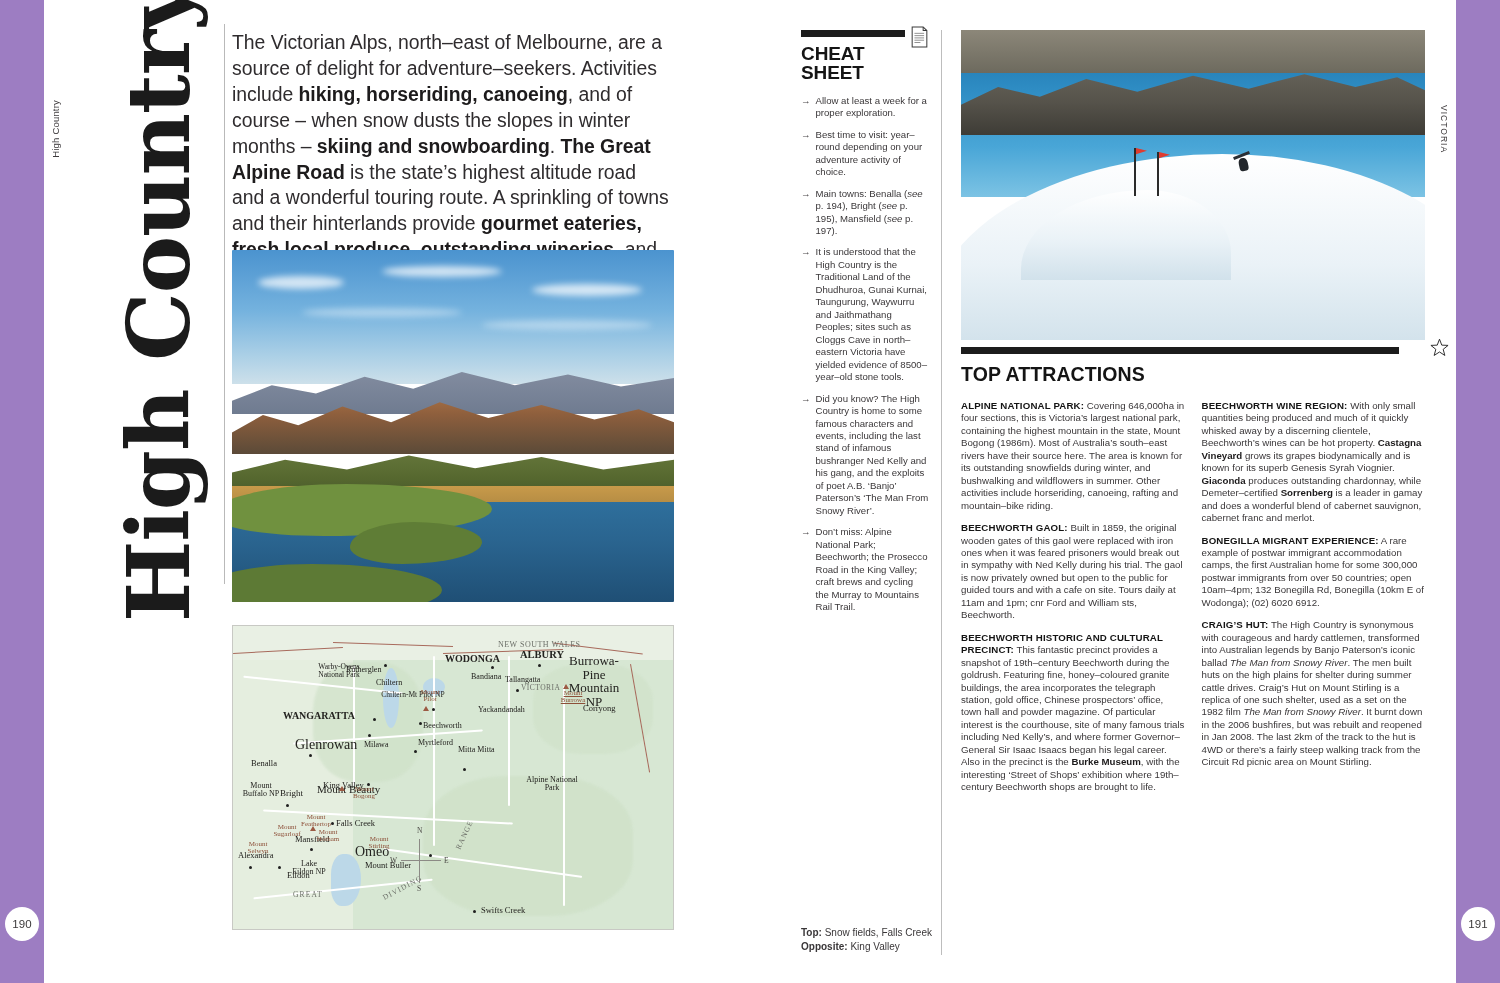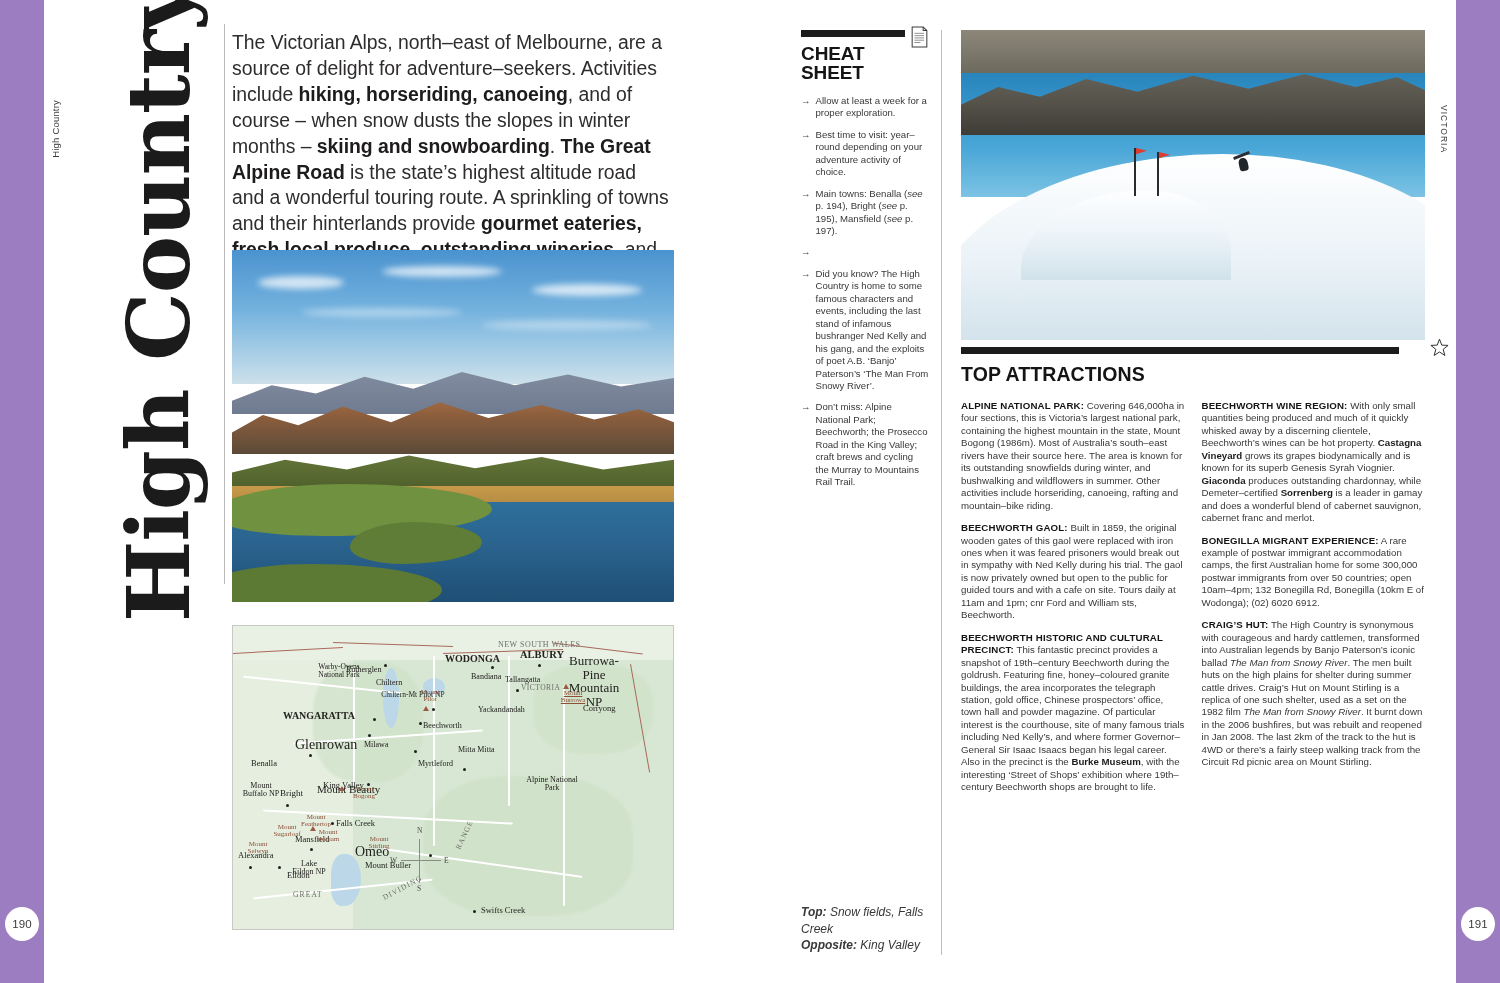--- a/index.html
+++ b/index.html
@@ -175,24 +175,23 @@
   .col-divider {
     position: absolute;
     width: 1px;
     background: #bdbdbd;
   }
 
   .caption {
     position: absolute;
     left: 32px; bottom: 30px;
     width: 140px;
-    font-size: 12px;
+    font-size: 10px;
     line-height: 1.35;
     color: #3a3739;
-    font-style: italic;
   }
   .caption b { font-weight: 700; }
 
   .photo-snow {
     position: absolute;
     left: 192px; top: 30px;
     width: 464px; height: 310px;
     overflow: hidden;
   }
 
@@ -393,21 +392,21 @@
       <div class="map-dot" style="left:151px; top:38px;"></div>
       <div class="map-lbl" style="left:143px; top:53px; font-size:8px;">Chiltern</div>
       <div class="map-lbl" style="left:238px; top:47px; font-size:8px;">Bandiana</div>
       <div class="map-lbl" style="left:272px; top:50px; font-size:8px;">Tallangatta</div>
       <div class="map-dot" style="left:283px; top:63px;"></div>
       <div class="map-lbl" style="left:205px; top:80px; font-size:8px;margin-left:40px;">Yackandandah</div>
       <div class="map-dot" style="left:199px; top:82px;"></div>
       <div class="map-lbl" style="left:190px; top:96px; font-size:8px;">Beechworth</div>
       <div class="map-dot" style="left:186px; top:96px;"></div>
       <div class="map-lbl" style="left:350px; top:78px; font-size:8.5px;">Corryong</div>
-      <div class="map-lbl" style="left:185px; top:134px; font-size:8px;">Myrtleford</div>
+      <div class="map-lbl" style="left:185px; top:113px; font-size:8px;">Myrtleford</div>
       <div class="map-dot" style="left:181px; top:124px;"></div>
       <div class="map-lbl" style="left:131px; top:115px; font-size:8px;">Milawa</div>
       <div class="map-dot" style="left:135px; top:108px;"></div>
       <div class="map-lbl" style="left:180px; top:90px; font-size:8px; opacity:0;">Eldorado</div>
       <div class="map-lbl" style="left:62px; top:112px; font-size:14px;">Glenrowan</div>
       <div class="map-lbl" style="left:18px; top:133px; font-size:8.5px;">Benalla</div>
       <div class="map-dot" style="left:76px; top:128px;"></div>
       <div class="map-lbl" style="left:90px; top:155px; font-size:8.5px;">King Valley</div>
       <div class="map-dot" style="left:134px; top:157px;"></div>
       <div class="map-lbl" style="left:62px; top:209px; font-size:8.5px;">Mansfield</div>
@@ -494,20 +493,21 @@
         <div class="cheat-item">
           <span class="cheat-arrow">→</span>
           <span>Best time to visit: year–round depending on your adventure activity of choice.</span>
         </div>
         <div class="cheat-item">
           <span class="cheat-arrow">→</span>
           <span>Main towns: Benalla (<i>see</i> p. 194), Bright (<i>see</i> p. 195), Mansfield (<i>see</i> p. 197).</span>
         </div>
         <div class="cheat-item">
           <span class="cheat-arrow">→</span>
+          <span>It is understood that the High Country is the Traditional Land of the Dhudhuroa, Gunai Kurnai, Taungurung, Waywurru and Jaithmathang Peoples; sites such as Cloggs Cave in north–eastern Victoria have yielded evidence of 8500–year–old stone tools.</span>
         </div>
         <div class="cheat-item">
           <span class="cheat-arrow">→</span>
           <span>Did you know? The High Country is home to some famous characters and events, including the last stand of infamous bushranger Ned Kelly and his gang, and the exploits of poet A.B. ‘Banjo’ Paterson’s ‘The Man From Snowy River’.</span>
         </div>
         <div class="cheat-item">
           <span class="cheat-arrow">→</span>
           <span>Don’t miss: Alpine National Park; Beechworth; the Prosecco Road in the King Valley; craft brews and cycling the Murray to Mountains Rail Trail.</span>
         </div>
       </div>

